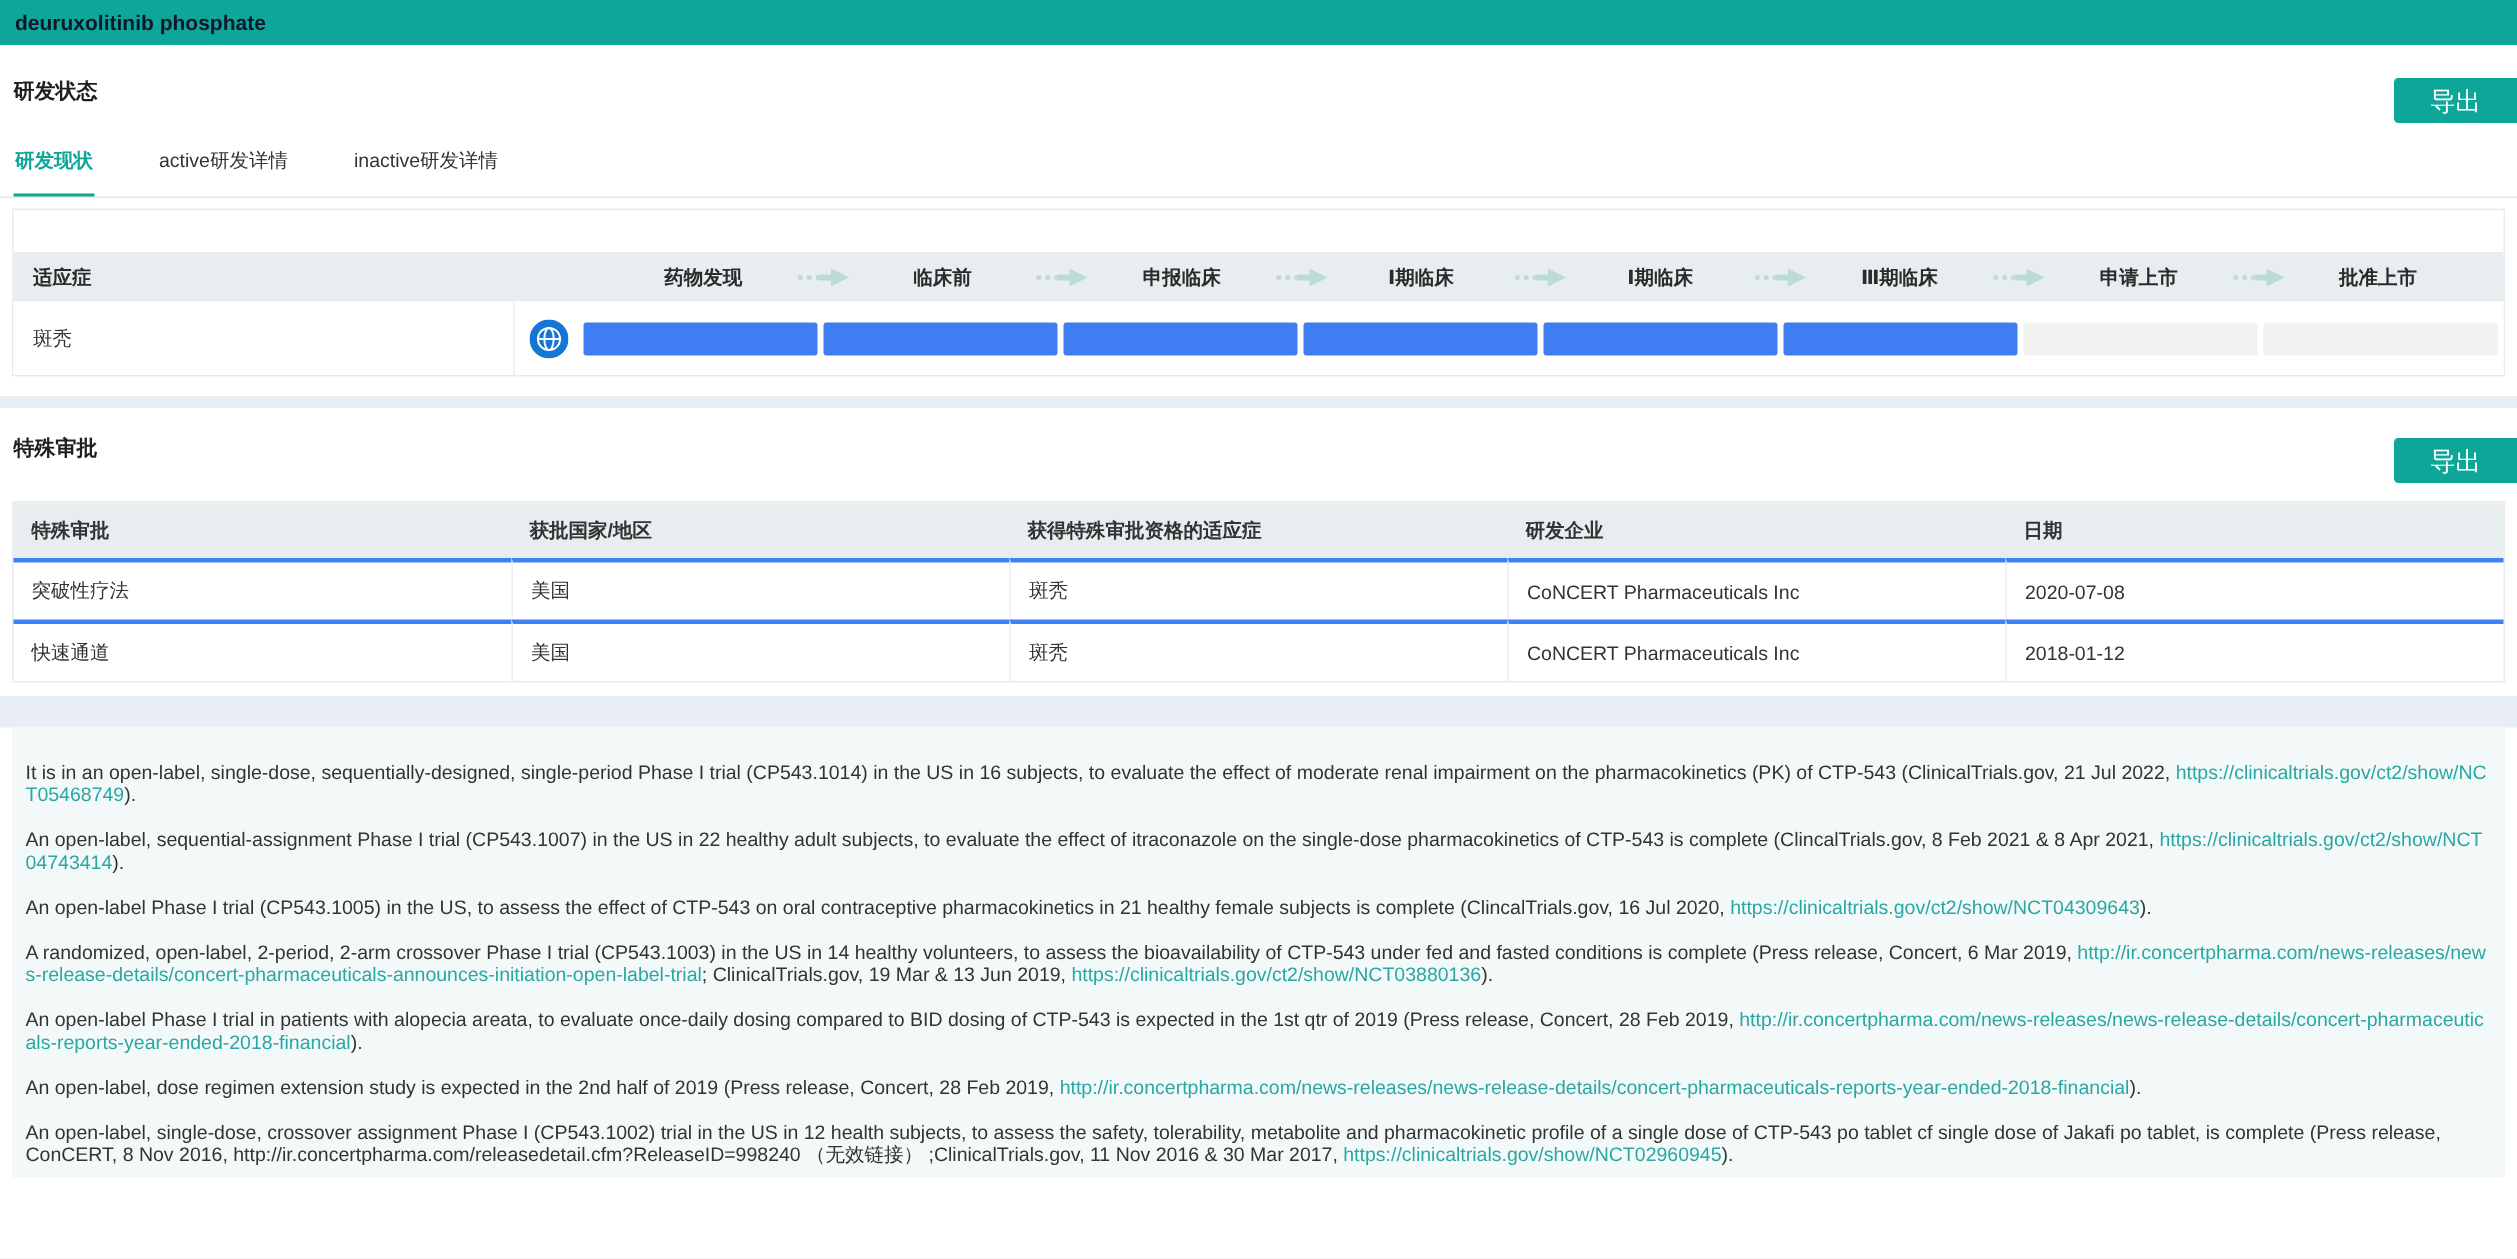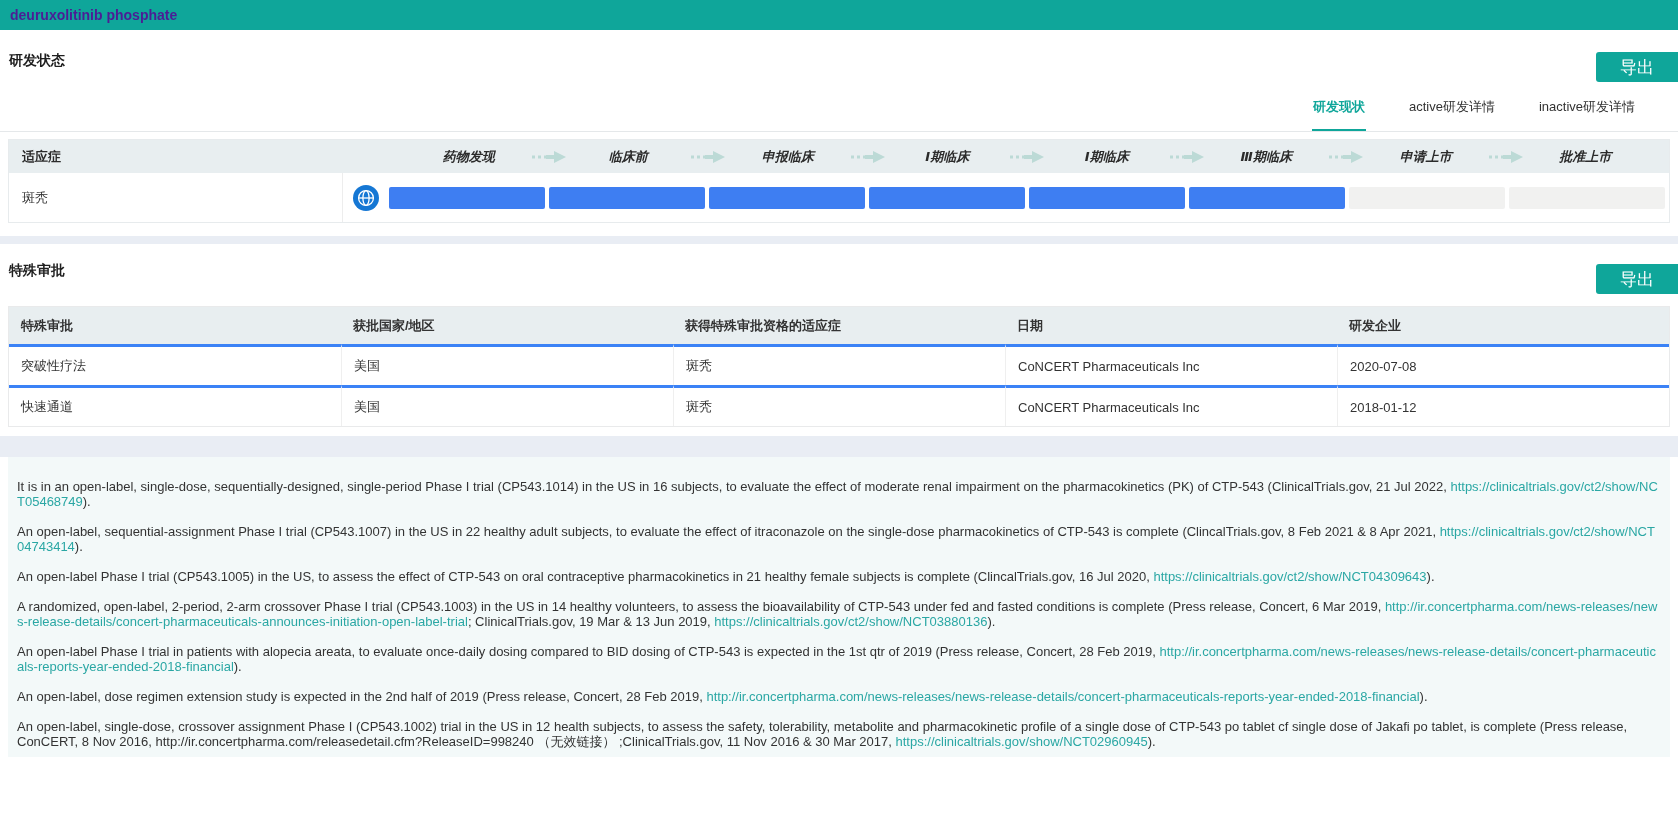--- a/index.html
+++ b/index.html
@@ -4,41 +4,41 @@
 <style>
   html,body{margin:0;padding:0;}
   body{
     width:1678px;height:839px;overflow:hidden;
     background:#E9EDF4;
     font-family:"Liberation Sans","DejaVu Sans",sans-serif;
     color:#333;
   }
   
   .topbar{height:30px;background:#0FA69A;display:flex;align-items:center;}
-  .topbar .title{color:#4c1d95;font-size:14px;font-weight:bold;padding-left:10px;}
+  .topbar .title{color:#0f172a;font-size:14px;font-weight:bold;padding-left:10px;}
   
   .section{background:#fff;position:relative;margin-bottom:8px;}
   .section-heading{margin:0 15px 0 9px;font-size:14px;font-weight:bold;color:#1f1f1f;}
   .export-btn{
     position:absolute;right:0;width:82px;height:30px;
     background:#0FA69A;color:#fff;font-size:17px;border:none;
     border-radius:3px 0 0 3px;cursor:pointer;
     font-family:inherit;
   }
   
-  .tabs{margin-top:24px;padding-left:9px;border-bottom:1px solid #E5E8EA;text-align:right;}
+  .tabs{margin-top:24px;padding-left:9px;border-bottom:1px solid #E5E8EA;}
   .tab{display:inline-block;margin-right:42px;padding:4px 1px 13px;font-size:13px;color:#333;cursor:pointer;}
   .tab.active{color:#0FA69A;font-weight:bold;border-bottom:2px solid #0FA69A;}
   
   .pipeline{margin:7px 8px 0;border:1px solid #E7EBED;}
-  .pipeline-header{display:flex;align-items:center;height:33px;background:#E8EEF0;font-size:13px;font-weight:bold;color:#2b2b2b;}
+  .pipeline-header{display:flex;align-items:center;height:33px;background:#E8EEF0;font-size:13px;font-weight:bold;color:#2b2b2b;margin-top:28px;}
   .ph-indication{width:334px;padding-left:13px;box-sizing:border-box;}
   .globe-col{width:46px;flex:0 0 46px;display:flex;justify-content:center;align-items:center;}
   .stage-flex{flex:1;display:flex;padding-right:4px;}
-  .stage-cell{flex:1;position:relative;text-align:center;font-style:italic;}
+  .stage-cell{flex:1;position:relative;text-align:center;}
   .stage-cell .arrow{position:absolute;right:-18px;top:50%;transform:translateY(-50%);z-index:1;}
   .pipeline-row{display:flex;align-items:stretch;height:49px;background:#fff;font-size:13px;}
   .pr-indication{width:334px;padding-left:13px;box-sizing:border-box;display:flex;align-items:center;border-right:1px solid #EDEDED;}
   .bar-flex{flex:1;display:flex;gap:4px;padding-right:4px;align-items:center;}
   .stage-bar{flex:1;height:22px;border-radius:2px;}
   .stage-bar.filled{background:#3E7EF2;}
   .stage-bar.empty{background:#F1F1F0;}
   
   .sa-table{margin:26px 8px 0;border:1px solid #E9EAEB;}
   .sa-row{display:grid;grid-template-columns:repeat(5,1fr);}
@@ -149,22 +149,22 @@
 <div class="section" id="section-sa">
   <div class="head-row">
     <h2 class="section-heading">特殊审批</h2>
     <button class="export-btn">导出</button>
   </div>
   <div class="sa-table">
     <div class="sa-row head">
         <div class="sa-cell">特殊审批</div>
         <div class="sa-cell">获批国家/地区</div>
         <div class="sa-cell">获得特殊审批资格的适应症</div>
+        <div class="sa-cell">研发企业</div>
         <div class="sa-cell">日期</div>
-        <div class="sa-cell">研发企业</div>
       </div>
     <div>
         <div class="sa-row body">
           <div class="sa-cell">突破性疗法</div>
           <div class="sa-cell">美国</div>
           <div class="sa-cell">斑秃</div>
           <div class="sa-cell">CoNCERT Pharmaceuticals Inc</div>
           <div class="sa-cell">2020-07-08</div>
         </div>
         <div class="sa-row body">

